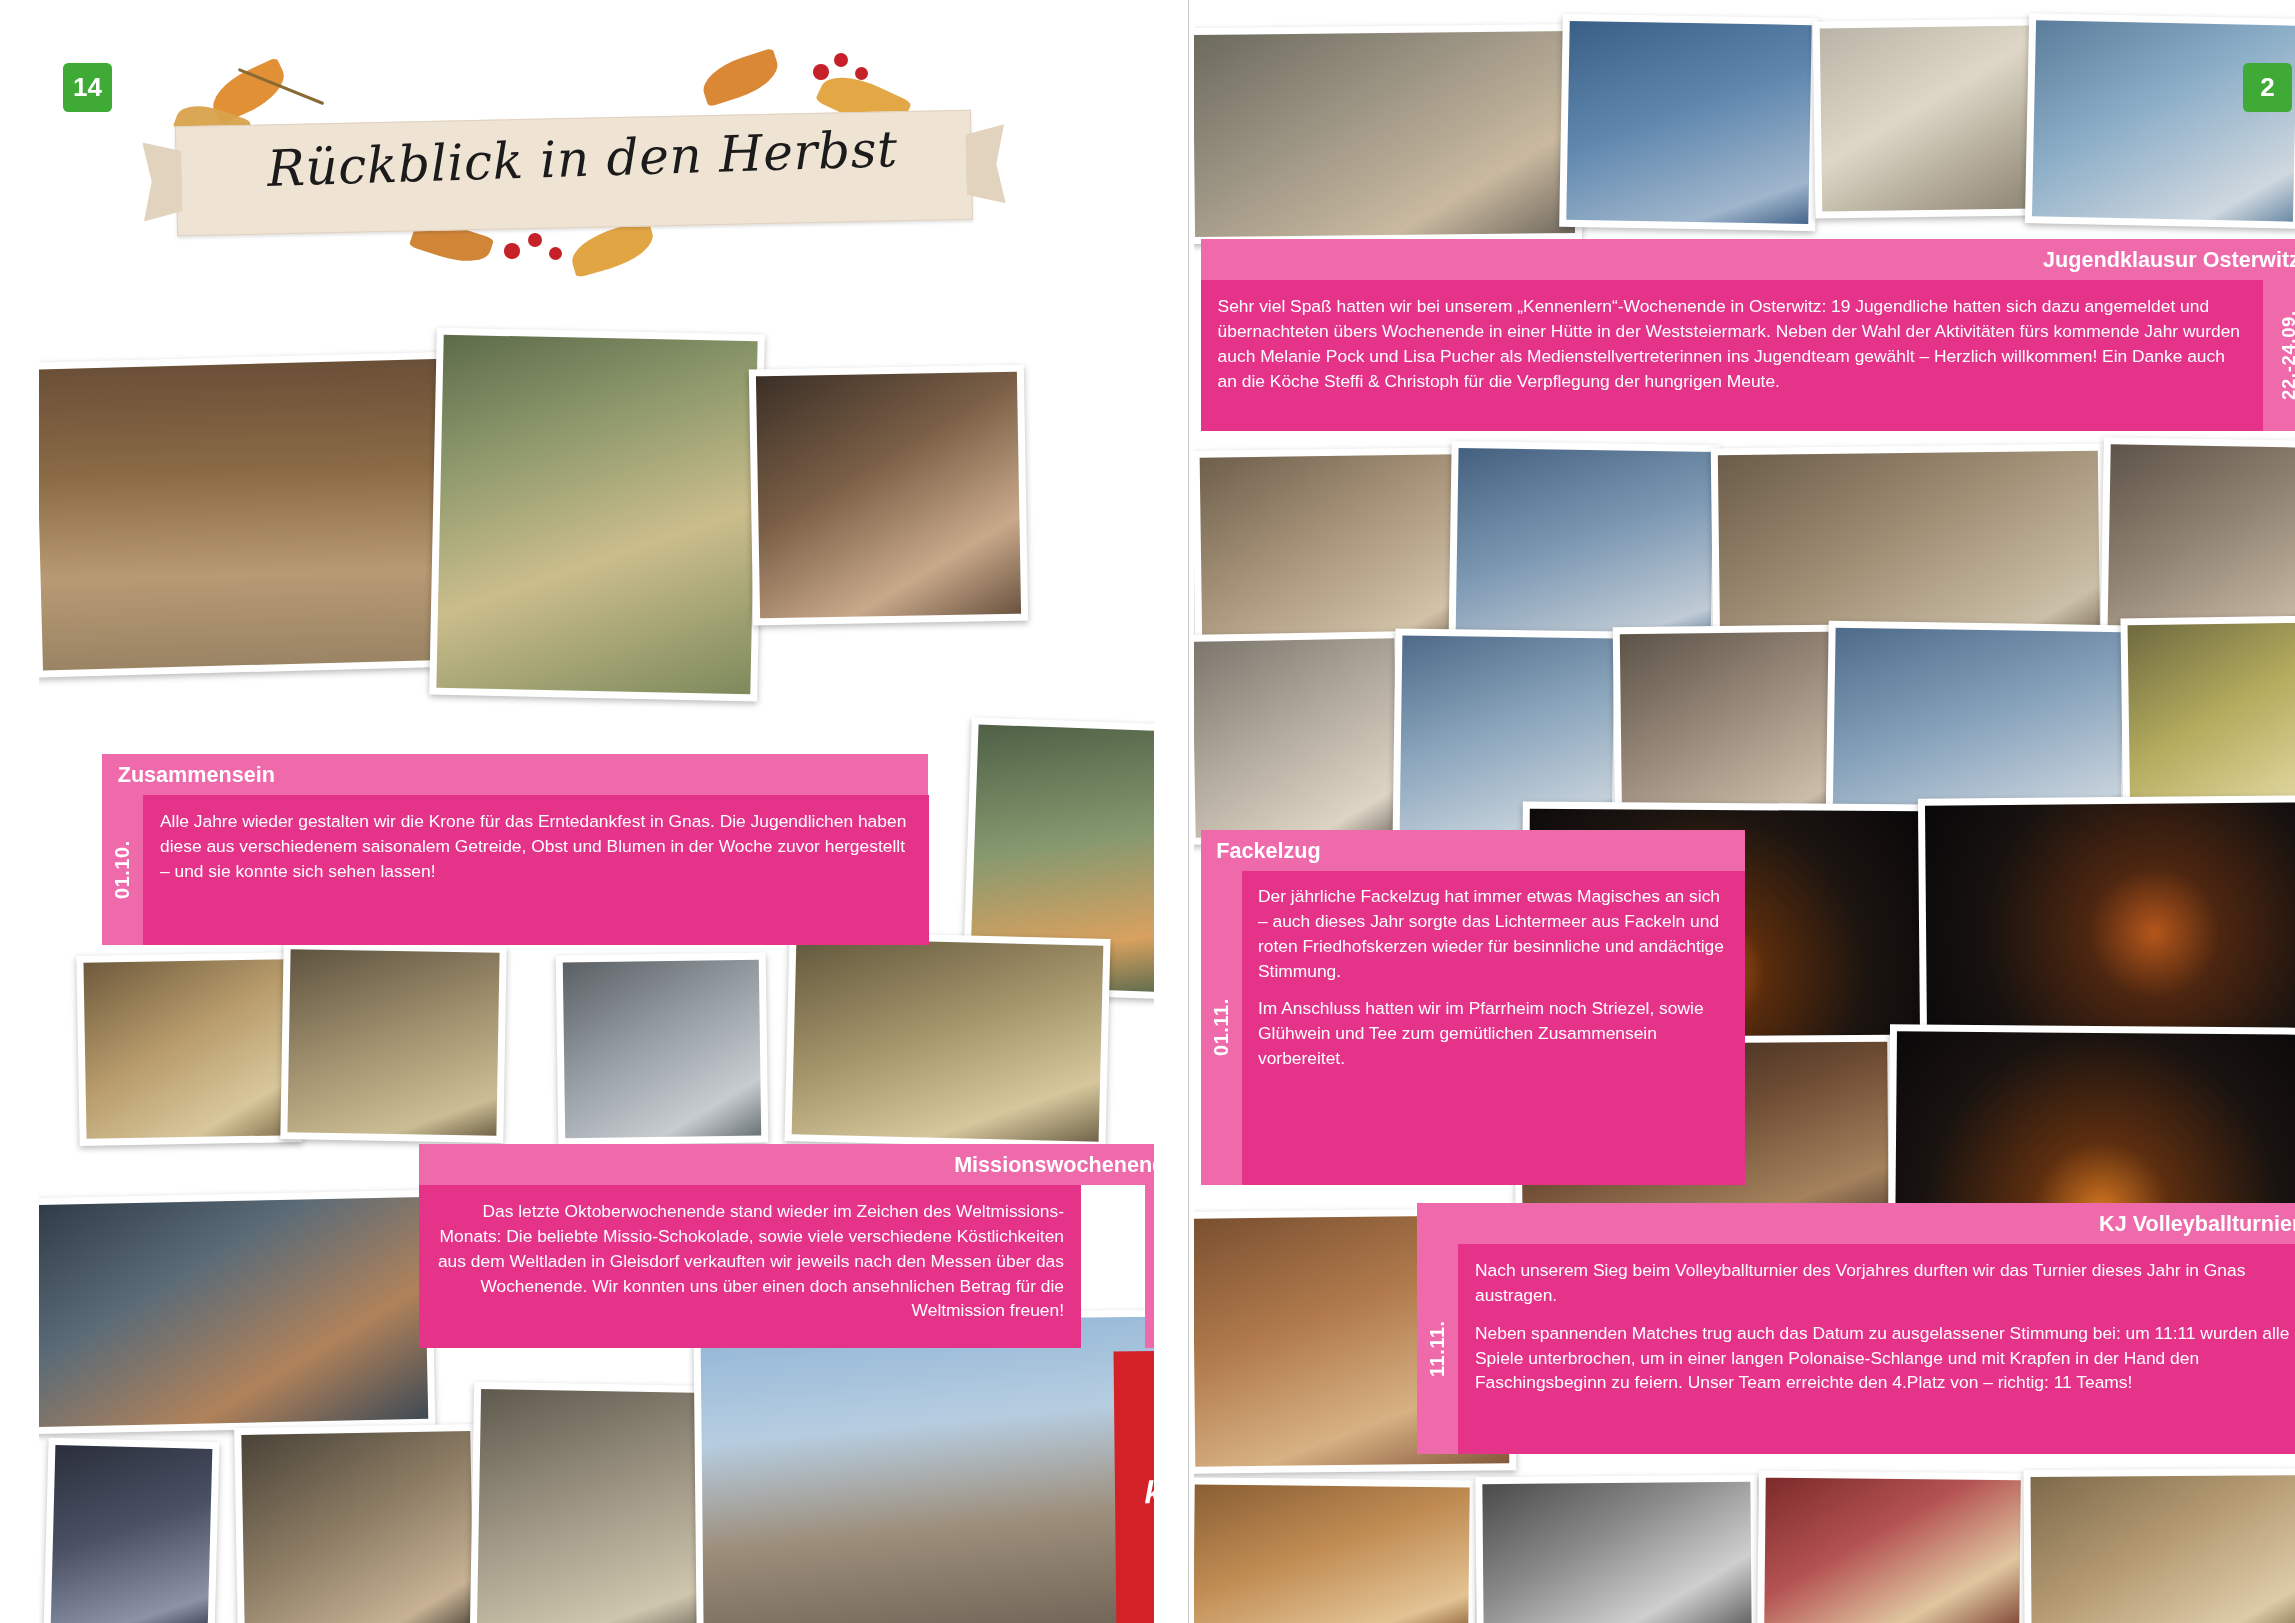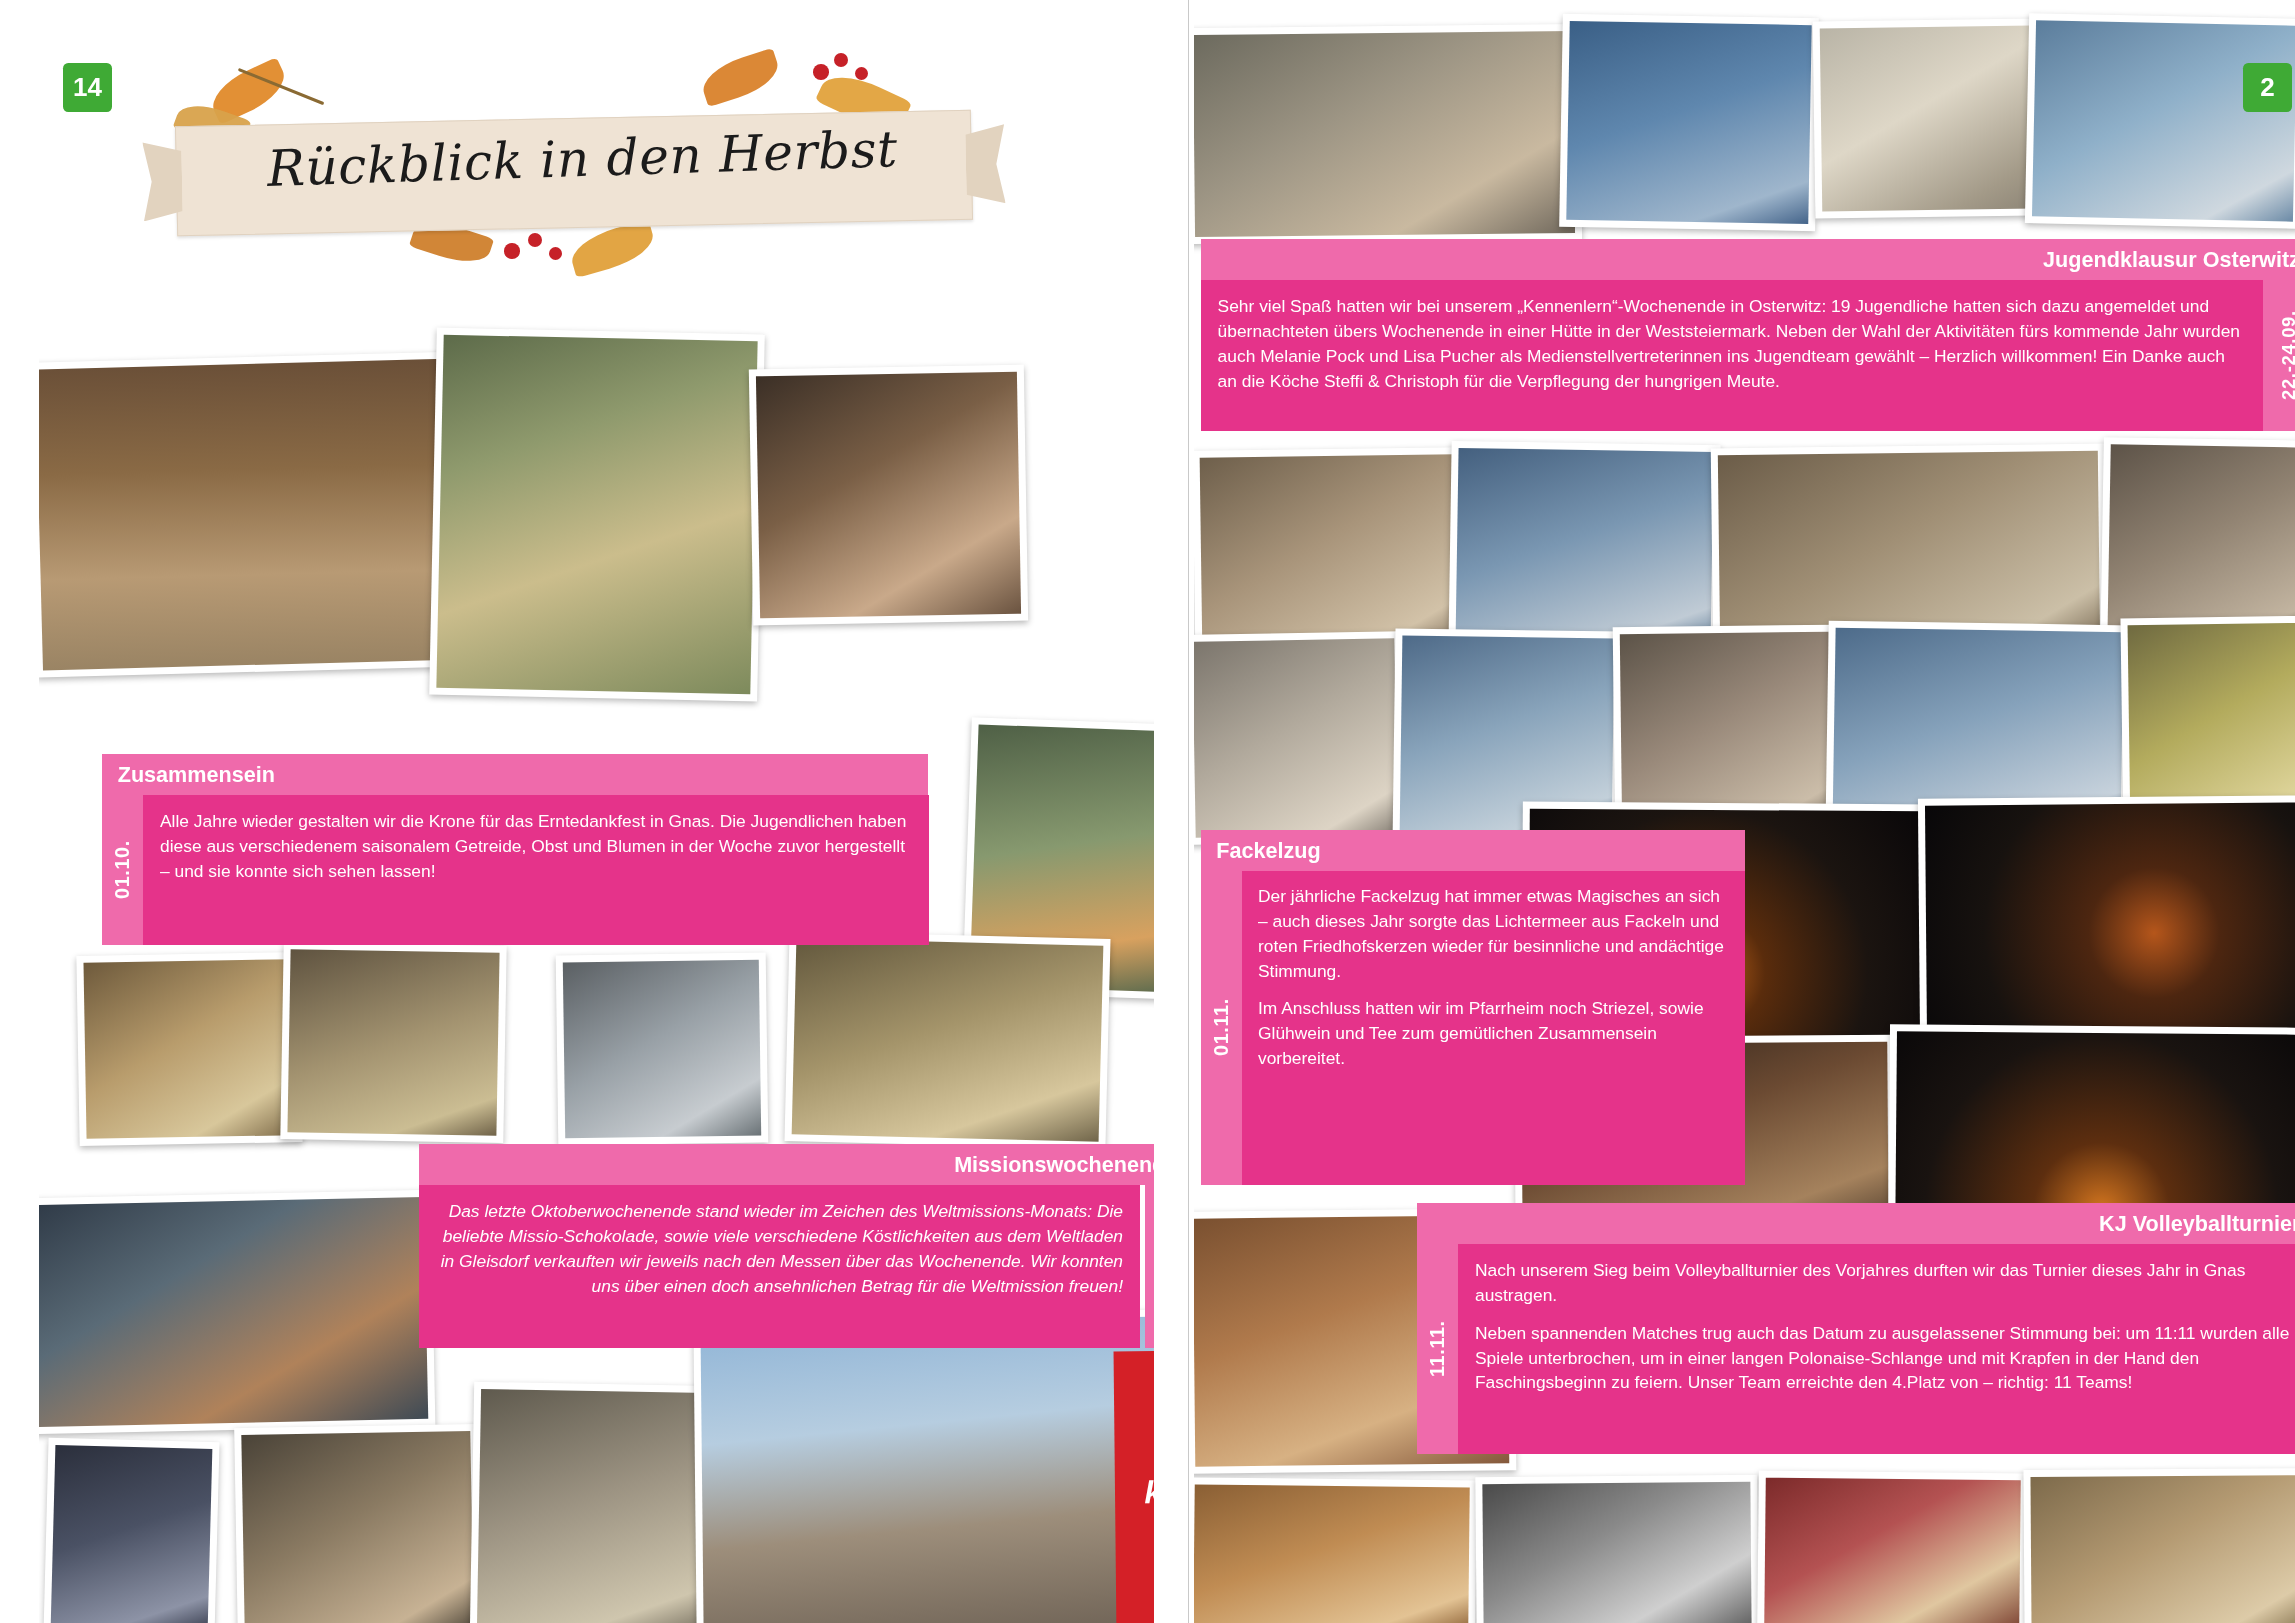--- a/index.html
+++ b/index.html
@@ -331,21 +331,21 @@
     </div>
     <div class="block" style="left:104px; top:795px; width:786px; height:150px;">
       <div class="block-body">
         <p>Alle Jahre wieder gestalten wir die Krone für das Erntedankfest in Gnas. Die Jugendlichen haben diese aus verschiedenem saisonalem Getreide, Obst und Blumen in der Woche zuvor hergestellt – und sie konnte sich sehen lassen!</p>
       </div>
     </div>
 
     <div class="block-title right" style="left:380px; top:1144px; width:774px; height:41px;">
       <span>Missionswochenende</span>
     </div>
-    <div class="block" style="left:380px; top:1185px; width:721px; height:163px;font-style:italic;">
+    <div class="block" style="left:380px; top:1185px; width:662px; height:163px;">
       <div class="block-body align-right">
         <p>Das letzte Oktoberwochenende stand wieder im Zeichen des Weltmissions-Monats: Die beliebte Missio-Schokolade, sowie viele verschiedene Köstlichkeiten aus dem Weltladen in Gleisdorf verkauften wir jeweils nach den Messen über das Wochenende. Wir konnten uns über einen doch ansehnlichen Betrag für die Weltmission freuen!</p>
       </div>
     </div>
     <div class="date-tab" style="left:1106px; top:1185px; width:49px; height:163px; transform:rotate(0deg); writing-mode:vertical-rl; font-size:17.7px;">
       
     </div>
 
   </div>
 

